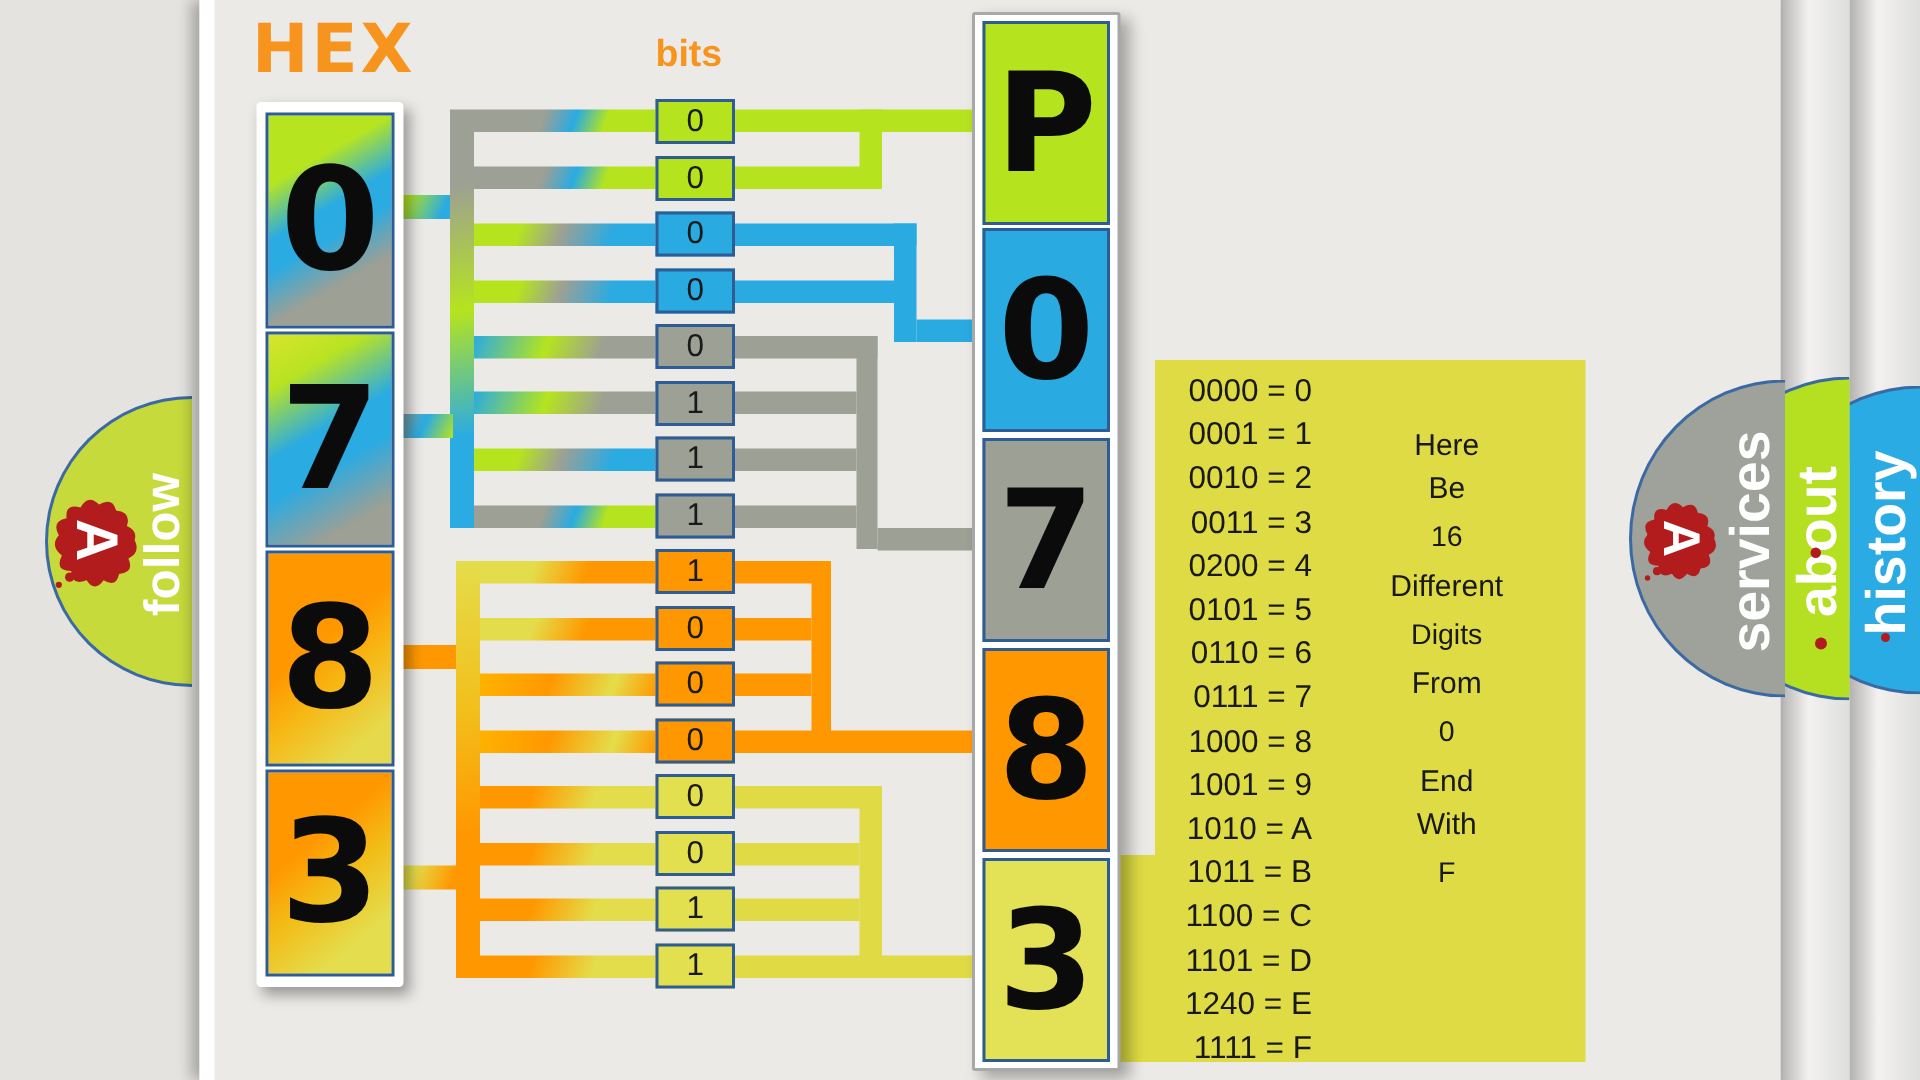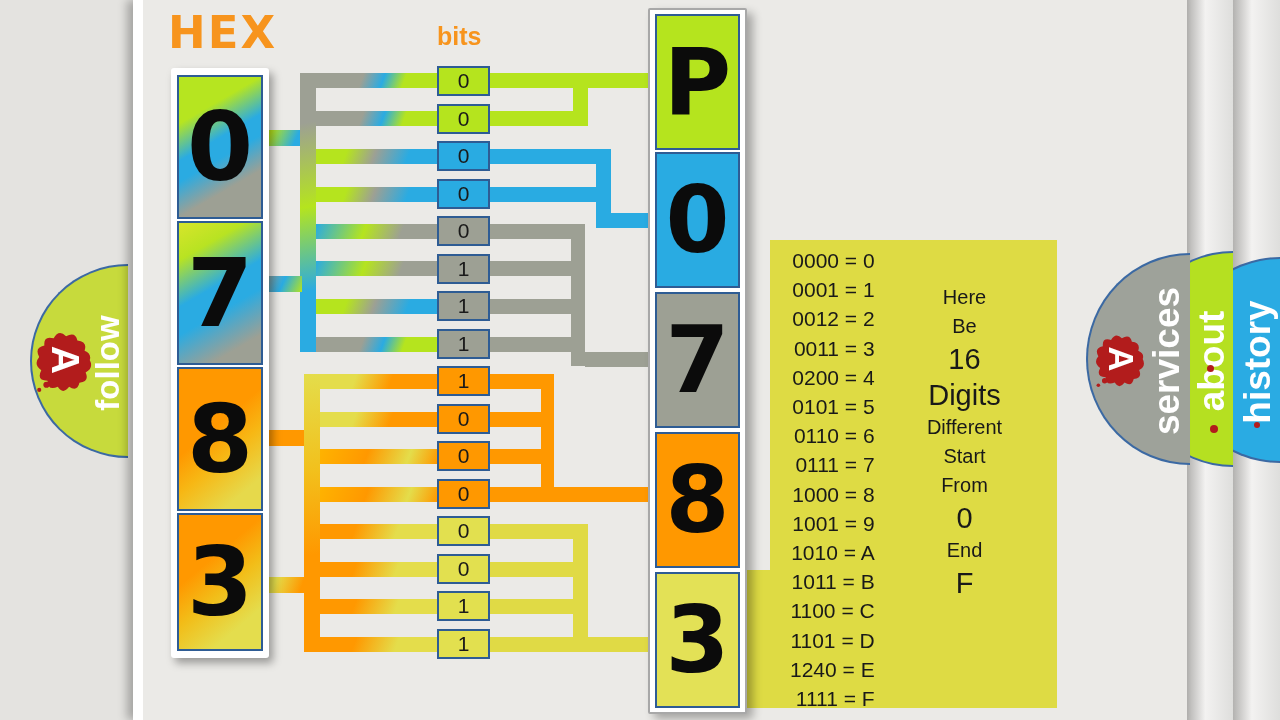--- a/index.html
+++ b/index.html
@@ -95,21 +95,21 @@
 
   
   .info-box   { position:absolute; left:770px; top:240px; width:287px; height:468px; z-index:6;
                 background:#dedb44; }
   .info-notch { position:absolute; left:745px; top:570px; width:25px; height:138px; z-index:6;
                 background:#dedb44; }
   .bin-table { position:absolute; left:20px; top:6px;text-align:right; }
   .bin-row { font-size:21px; line-height:29.2px; color:#191919; }
   .note-col { position:absolute; left:112px; top:43px; width:165px; text-align:center; color:#191919; }
   .note-line { font-size:20px; line-height:29px; }
-  .note-line.lg { font-size:29px; line-height:36px; }
+  .note-line.lg { font-size:19px; line-height:36px; }
 </style>
 </head>
 <body>
 
 <div id="stage">
 
   <div class="page3"></div>
   <div class="tab tab-history">
     <span class="vtext">history</span>
     <span class="ink-dot" style="left:76px;top:163px;width:6px;height:6px;"></span>
@@ -222,42 +222,42 @@
     <div class="dtc-cell d7">7</div>
     <div class="dtc-cell d8">8</div>
     <div class="dtc-cell d3">3</div>
   </div>
 
   <div class="info-notch"></div>
   <div class="info-box">
     <div class="bin-table">
       <div class="bin-row">0000 = 0</div>
       <div class="bin-row">0001 = 1</div>
-      <div class="bin-row">0012 = 2</div>
+      <div class="bin-row">0010 = 2</div>
       <div class="bin-row">0011 = 3</div>
       <div class="bin-row">0200 = 4</div>
       <div class="bin-row">0101 = 5</div>
       <div class="bin-row">0110 = 6</div>
       <div class="bin-row">0111 = 7</div>
       <div class="bin-row">1000 = 8</div>
       <div class="bin-row">1001 = 9</div>
       <div class="bin-row">1010 = A</div>
       <div class="bin-row">1011 = B</div>
       <div class="bin-row">1100 = C</div>
       <div class="bin-row">1101 = D</div>
       <div class="bin-row">1240 = E</div>
       <div class="bin-row">1111 = F</div>
     </div>
     <div class="note-col">
       <div class="note-line">Here</div>
       <div class="note-line">Be</div>
       <div class="note-line lg">16</div>
+      <div class="note-line">Different</div>
       <div class="note-line lg">Digits</div>
-      <div class="note-line">Different</div>
-      <div class="note-line">Start</div>
       <div class="note-line">From</div>
       <div class="note-line lg">0</div>
       <div class="note-line">End</div>
+      <div class="note-line">With</div>
       <div class="note-line lg">F</div>
     </div>
   </div>
 
 </div>
 
 </body></html>

